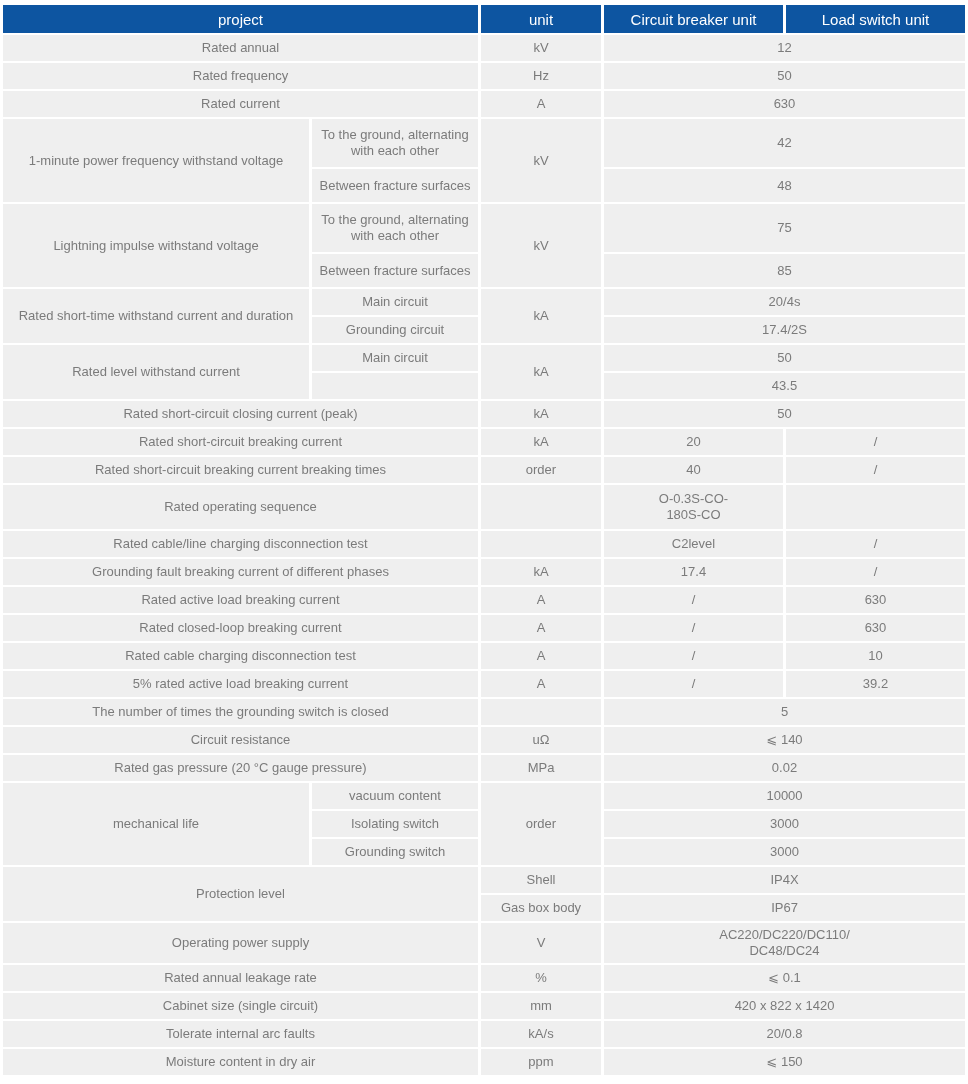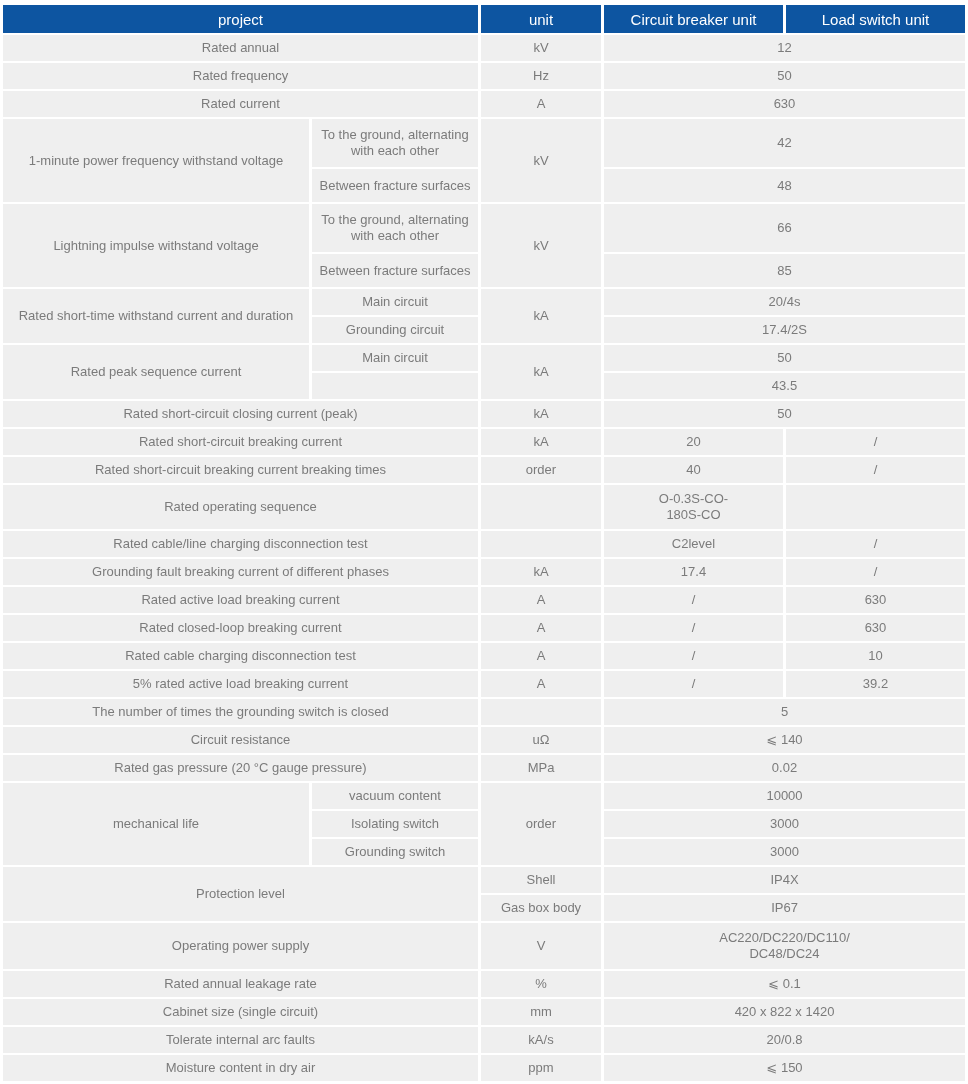--- a/index.html
+++ b/index.html
@@ -94,38 +94,38 @@
           <td colspan="2">42</td>
         </tr>
         <tr style="height: 33px;">
           <td>Between fracture surfaces</td>
           <td colspan="2">48</td>
         </tr>
         <tr style="height: 48px;">
           <td rowspan="2">Lightning impulse withstand voltage</td>
           <td>To the ground, alternating with each other</td>
           <td rowspan="2">kV</td>
-          <td colspan="2">66</td>
+          <td colspan="2">75</td>
         </tr>
         <tr style="height: 33px;">
           <td>Between fracture surfaces</td>
           <td colspan="2">85</td>
         </tr>
         <tr>
           <td rowspan="2">Rated short-time withstand current and duration</td>
           <td>Main circuit</td>
           <td rowspan="2">kA</td>
           <td colspan="2">20/4s</td>
         </tr>
         <tr>
           <td>Grounding circuit</td>
           <td colspan="2">17.4/2S</td>
         </tr>
         <tr>
-          <td rowspan="2">Rated peak sequence current</td>
+          <td rowspan="2">Rated level withstand current</td>
           <td>Main circuit</td>
           <td rowspan="2">kA</td>
           <td colspan="2">50</td>
         </tr>
         <tr>
           <td></td>
           <td colspan="2">43.5</td>
         </tr>
         <tr>
           <td colspan="2">Rated short-circuit closing current (peak)</td>
@@ -218,21 +218,21 @@
         </tr>
         <tr>
           <td colspan="2" rowspan="2">Protection level</td>
           <td>Shell</td>
           <td colspan="2">IP4X</td>
         </tr>
         <tr>
           <td>Gas box body</td>
           <td colspan="2">IP67</td>
         </tr>
-        <tr style="height: 46px;">
+        <tr style="height: 40px;">
           <td colspan="2">Operating power supply</td>
           <td>V</td>
           <td colspan="2">AC220/DC220/DC110/
 DC48/DC24</td>
         </tr>
         <tr>
           <td colspan="2">Rated annual leakage rate</td>
           <td>%</td>
           <td colspan="2">⩽ 0.1</td>
         </tr>

